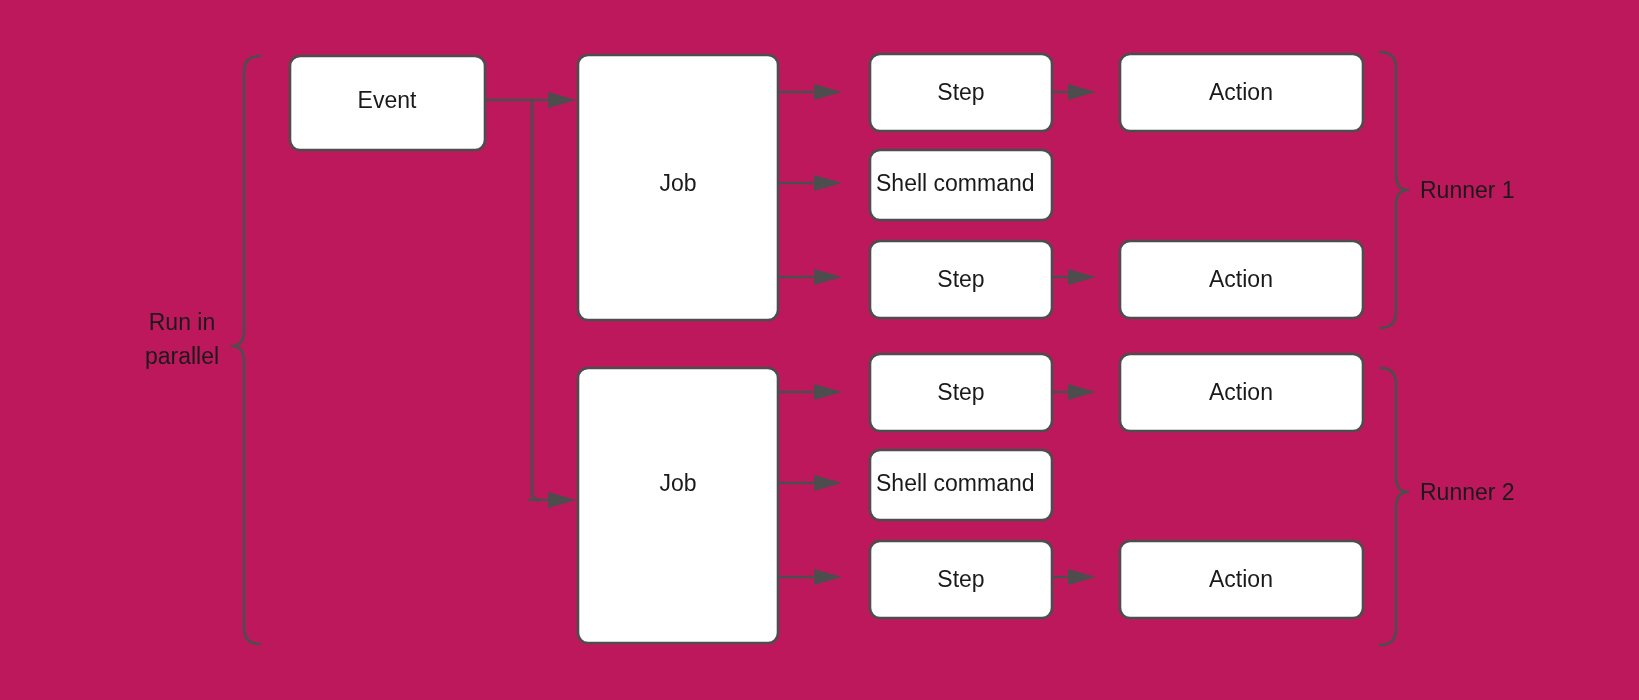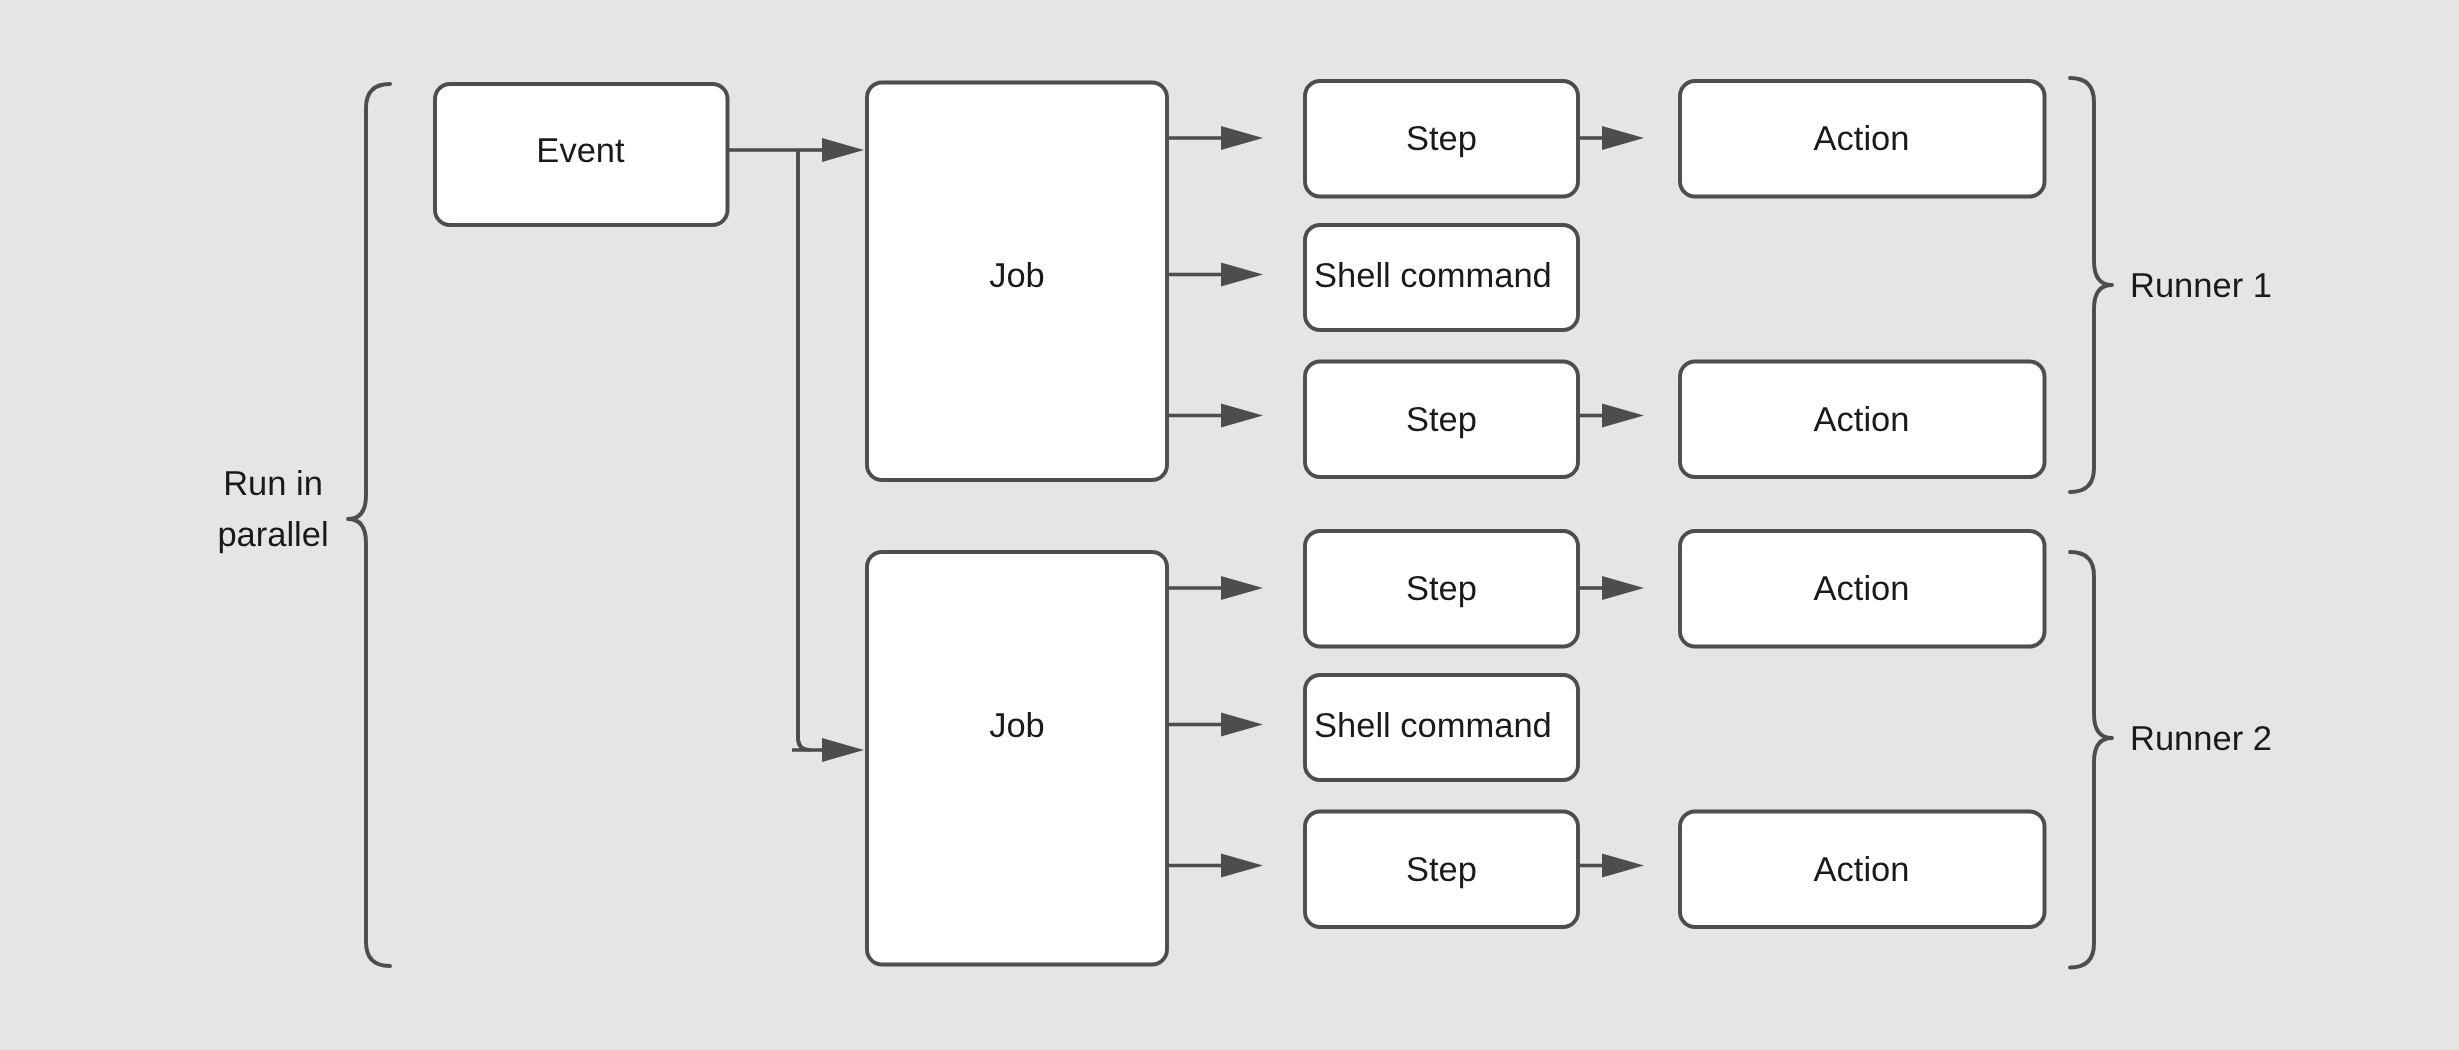--- a/index.html
+++ b/index.html
@@ -10,21 +10,21 @@
   body {
     width: 1639px;
     height: 700px;
     overflow: hidden;
     font-family: "Liberation Sans", sans-serif;
   }
   #diagram-root {
     position: relative;
     width: 1639px;
     height: 700px;
-    background: #e5e5e5;
+    background: #be185d;
   }
   svg.canvas {
     display: block;
     width: 1639px;
     height: 700px;
   }
   .node-rect {
     fill: #ffffff;
     stroke: #4d4d4d;
     stroke-width: 2.6;

